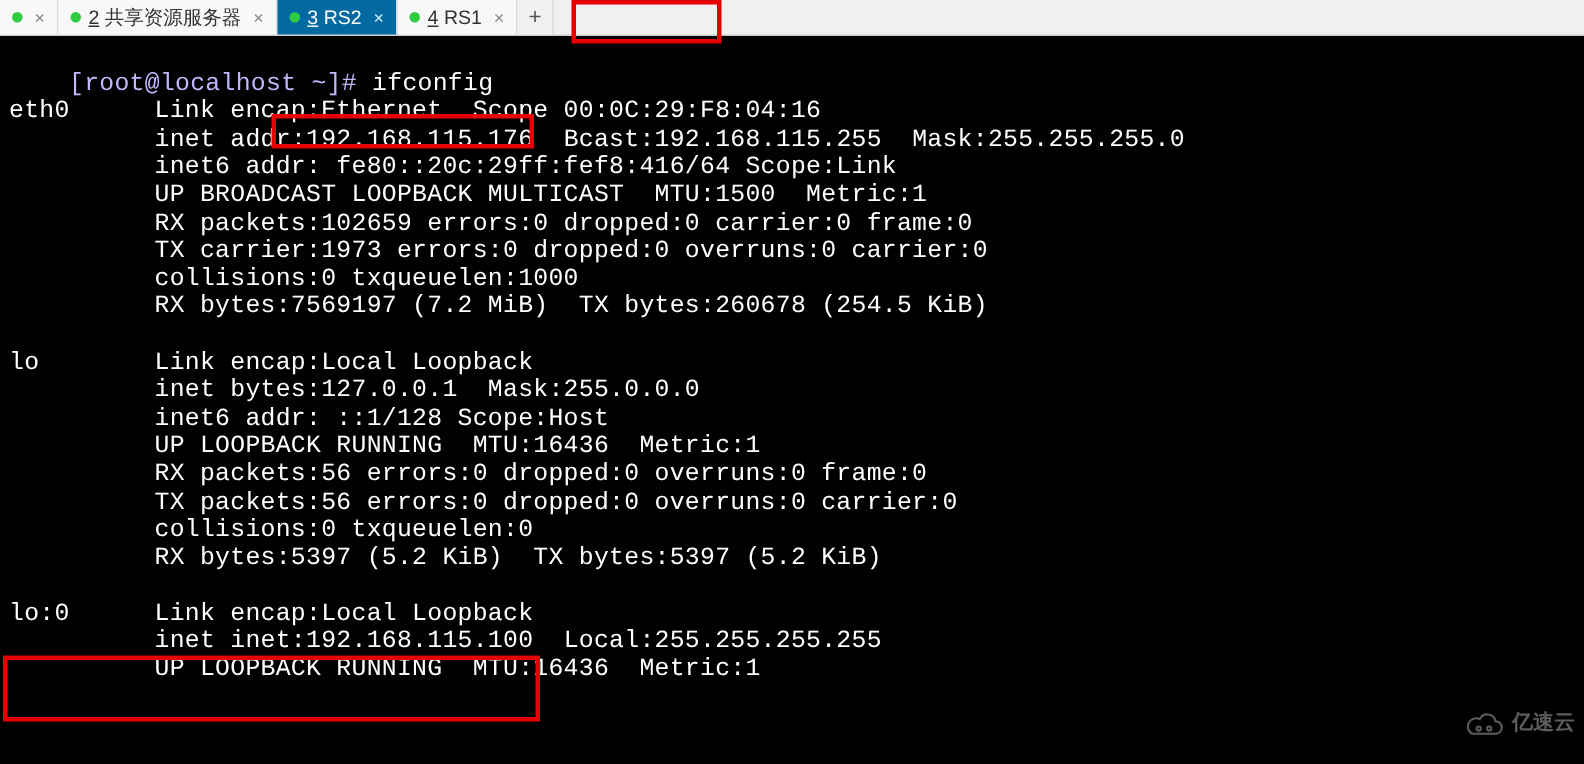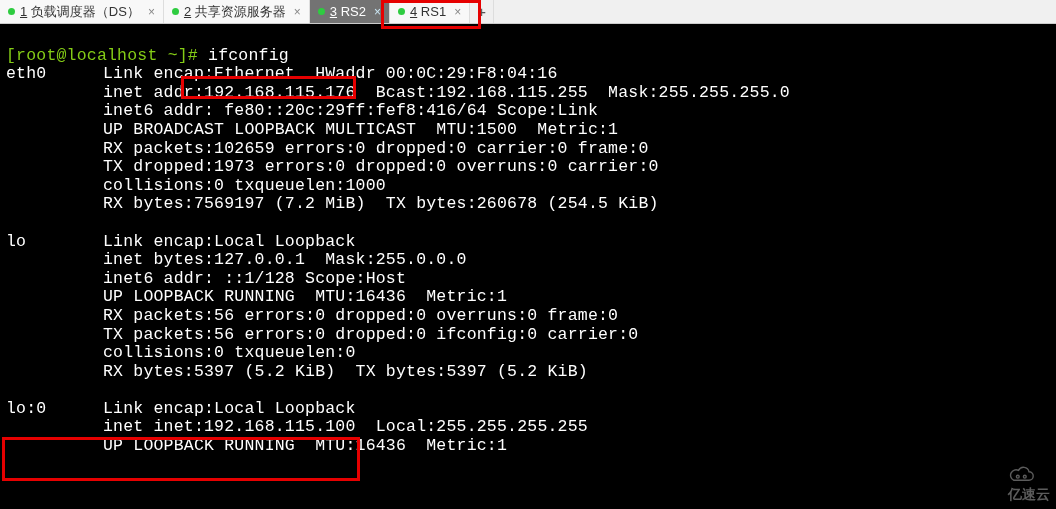--- a/index.html
+++ b/index.html
@@ -23,21 +23,21 @@
     align-items: center;
     padding: 0 8px;
     font-size: 13px;
     color: #333;
     background: #f8f8f8;
     border-right: 1px solid #ddd;
     cursor: pointer;
     gap: 5px;
   }
   .tab.active {
-    background: #737373;
+    background: #0369a1;
     color: #fff;
   }
   .tab .dot {
     width: 7px;
     height: 7px;
     background: #2ecc40;
     border-radius: 50%;
   }
   .tab .num { text-decoration: underline; }
   .tab .close {
@@ -57,57 +57,55 @@
     background: #000;
     color: #fff;
     font-family: "Courier New", monospace;
     font-size: 16.5px;
     line-height: 18.6px;
     padding: 4px 6px;
     white-space: pre;
     letter-spacing: 0.2px;
     height: 485px;
   }
-  .prompt { color: #84cc16; }
+  .prompt { color: #c4b5fd; margin-left: 40px; }
   .indent { display: inline-block; width: 97px; }
   .iface { display: inline-block; width: 97px; }
   .hl-tab {
     position: absolute;
     border: 3px solid #e60000;
     pointer-events: none;
   }
   .watermark {
     position: absolute;
     right: 6px;
-    bottom: 5px;
+    bottom: 18px;
     display: flex;
-    align-items: flex-start;
+    align-items: flex-end;
     gap: 4px;
     opacity: 0.6;
-    flex-direction: column;
   }
   .watermark .cloud {
     width: 28px;
     height: 16px;
     position: relative;
   }
   .watermark .cloud svg { width: 28px; height: 20px; }
   .watermark .txt {
     color: #999;
     font-size: 14px;
     font-weight: bold;
   }
 </style>
 </head>
 <body>
 
 <div class="tab-bar">
   <div class="tab">
     <span class="dot"></span>
-    <span><span class="num">1</span> <span>负载调度器（DS）</span></span>
     <span class="close">×</span>
   </div>
   <div class="tab">
     <span class="dot"></span>
     <span><span class="num">2</span> <span>共享资源服务器</span></span>
     <span class="close">×</span>
   </div>
   <div class="tab active">
     <span class="dot"></span>
     <span><span class="num">3</span> <span>RS2</span></span>
@@ -116,35 +114,35 @@
   <div class="tab">
     <span class="dot"></span>
     <span><span class="num">4</span> <span>RS1</span></span>
     <span class="close">×</span>
   </div>
   <div class="tab add">+</div>
 </div>
 
 <div class="terminal">
 <span class="prompt">[root@localhost ~]# </span><span>ifconfig</span>
-<span class="iface">eth0</span><span>Link encap:Ethernet  HWaddr 00:0C:29:F8:04:16</span>
+<span class="iface">eth0</span><span>Link encap:Ethernet  Scope 00:0C:29:F8:04:16</span>
 <span class="indent"></span><span>inet addr</span><span>:192.168.115.176</span><span>  Bcast:192.168.115.255  Mask:255.255.255.0</span>
 <span class="indent"></span><span>inet6 addr: fe80::20c:29ff:fef8:416/64 Scope:Link</span>
 <span class="indent"></span><span>UP BROADCAST LOOPBACK MULTICAST  MTU:1500  Metric:1</span>
 <span class="indent"></span><span>RX packets:102659 errors:0 dropped:0 carrier:0 frame:0</span>
-<span class="indent"></span><span>TX dropped:1973 errors:0 dropped:0 overruns:0 carrier:0</span>
+<span class="indent"></span><span>TX carrier:1973 errors:0 dropped:0 overruns:0 carrier:0</span>
 <span class="indent"></span><span>collisions:0 txqueuelen:1000</span>
 <span class="indent"></span><span>RX bytes:7569197 (7.2 MiB)  TX bytes:260678 (254.5 KiB)</span>
 
 <span class="iface">lo</span><span>Link encap:Local Loopback</span>
 <span class="indent"></span><span>inet bytes:127.0.0.1  Mask:255.0.0.0</span>
 <span class="indent"></span><span>inet6 addr: ::1/128 Scope:Host</span>
 <span class="indent"></span><span>UP LOOPBACK RUNNING  MTU:16436  Metric:1</span>
 <span class="indent"></span><span>RX packets:56 errors:0 dropped:0 overruns:0 frame:0</span>
-<span class="indent"></span><span>TX packets:56 errors:0 dropped:0 ifconfig:0 carrier:0</span>
+<span class="indent"></span><span>TX packets:56 errors:0 dropped:0 overruns:0 carrier:0</span>
 <span class="indent"></span><span>collisions:0 txqueuelen:0</span>
 <span class="indent"></span><span>RX bytes:5397 (5.2 KiB)  TX bytes:5397 (5.2 KiB)</span>
 
 <span class="iface">lo:0</span><span>Link encap:Local Loopback</span>
 <span class="indent"></span><span>inet inet:192.168.115.100</span><span>  Local:255.255.255.255</span>
 <span class="indent"></span><span>UP LOOPBACK RUNNING  MTU:16436  Metric:1</span>
 </div>
 
 <div class="hl-tab" style="left:381px; top:0px; width:100px; height:29px;"></div>
 <div class="hl-tab" style="left:181px; top:76px; width:175px; height:23px;"></div>

